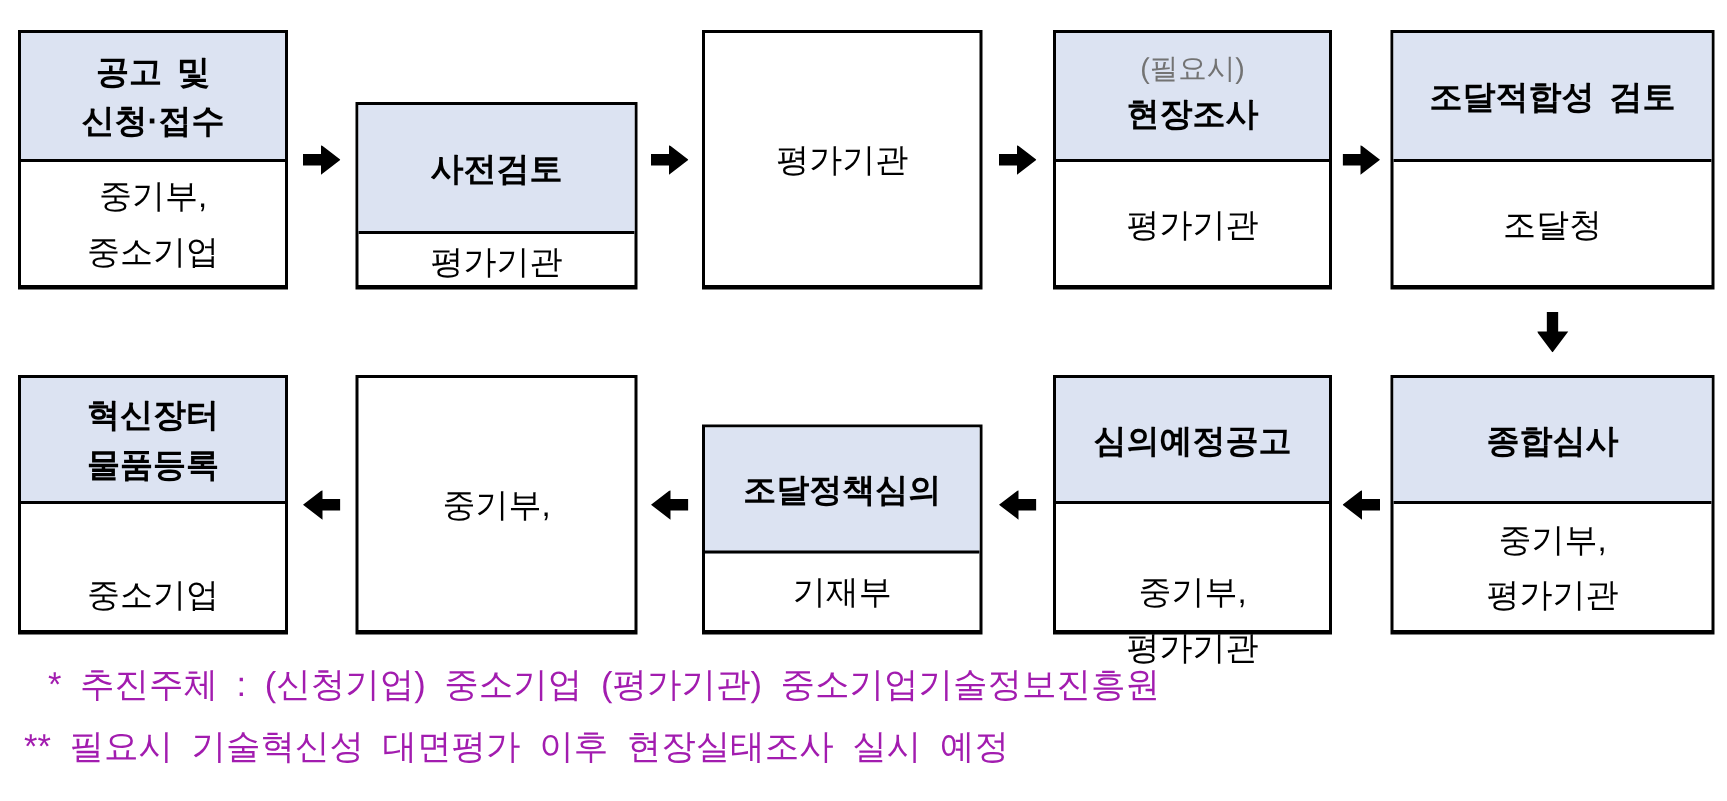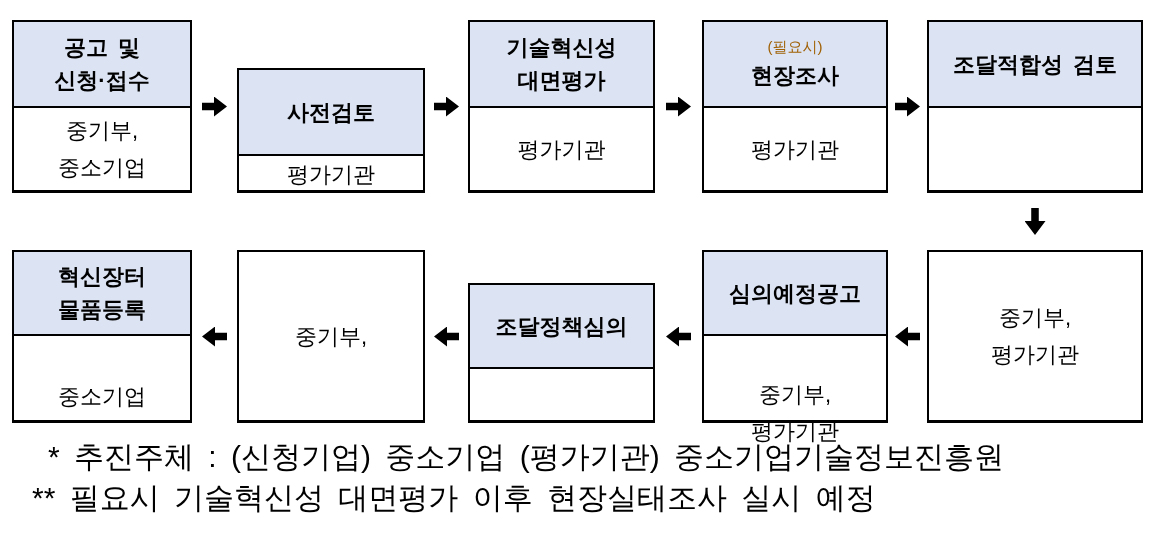--- a/index.html
+++ b/index.html
@@ -53,23 +53,23 @@
   }
   .title {
     font-weight: bold;
     font-size: 22px;
     line-height: 33px;
     color: #000000;
     white-space: pre-line;
     word-spacing: 4px;
   }
   .note {
-    font-size: 15px;
+    font-size: 19px;
     line-height: 19px;
-    color: #a16207;
+    color: #737373;
     margin-bottom: 3px;
   }
   .body-text {
     font-size: 22px;
     line-height: 37px;
     color: #000000;
     white-space: pre-line;
   }
   .acell {
     display: flex;
@@ -85,24 +85,23 @@
     clip-path: polygon(100% 31%, 52% 31%, 52% 0, 0 50%, 52% 100%, 52% 69%, 100% 69%);
   }
   .arrow-down {
     width: 21px; height: 27px; background: #000000;
     clip-path: polygon(32% 0, 68% 0, 68% 48%, 100% 48%, 50% 100%, 0 48%, 32% 48%);
   }
   .footnotes {
     position: absolute;
     left: 16px;
     top: 441px;
-    color: #000000;
-    font-size: 30px;
+    color: #a21caf;
+    font-size: 23px;
     word-spacing: 6px;
-    margin-left: 16px;
   }
   .footnote-1 { margin: 0 0 10px 16px; line-height: 31px; }
   .footnote-2 { margin: 0; line-height: 31px; }
 </style>
 </head>
 <body>
 
 <div class="canvas">
   <div class="flow">
 
@@ -128,24 +127,20 @@
       <div class="box-body">
         <div class="body-text">평가기관</div>
       </div>
     </div>
 
     <div class="acell" style="grid-column:4; grid-row:1;">
       <div class="arrow-right"></div>
     </div>
 
     <div class="box row-top" style="grid-column:5; grid-row:1;">
-      <div class="box-header">
-        <div class="title">기술혁신성
-대면평가</div>
-      </div>
       <div class="box-body">
         <div class="body-text">평가기관</div>
       </div>
     </div>
 
     <div class="acell" style="grid-column:6; grid-row:1;">
       <div class="arrow-right"></div>
     </div>
 
     <div class="box row-top" style="grid-column:7; grid-row:1;">
@@ -159,20 +154,23 @@
     </div>
 
     <div class="acell" style="grid-column:8; grid-row:1;">
       <div class="arrow-right"></div>
     </div>
 
     <div class="box row-top" style="grid-column:9; grid-row:1;">
       <div class="box-header">
         <div class="title">조달적합성 검토</div>
       </div>
+      <div class="box-body">
+        <div class="body-text">조달청</div>
+      </div>
     </div>
 
     <div class="acell" style="grid-column:9; grid-row:2;">
       <div class="arrow-down"></div>
     </div>
 
     <div class="box row-bottom" style="grid-column:1; grid-row:3;gap:36px;">
       <div class="box-header">
         <div class="title">혁신장터
 물품등록</div>
@@ -193,20 +191,23 @@
     </div>
 
     <div class="acell" style="grid-column:4; grid-row:3;">
       <div class="arrow-left"></div>
     </div>
 
     <div class="box row-bottom" style="grid-column:5; grid-row:3;margin-top:33px;">
       <div class="box-header">
         <div class="title">조달정책심의</div>
       </div>
+      <div class="box-body">
+        <div class="body-text">기재부</div>
+      </div>
     </div>
 
     <div class="acell" style="grid-column:6; grid-row:3;">
       <div class="arrow-left"></div>
     </div>
 
     <div class="box row-bottom" style="grid-column:7; grid-row:3;gap:40px;">
       <div class="box-header">
         <div class="title">심의예정공고</div>
       </div>
@@ -214,20 +215,23 @@
         <div class="body-text">중기부,
 평가기관</div>
       </div>
     </div>
 
     <div class="acell" style="grid-column:8; grid-row:3;">
       <div class="arrow-left"></div>
     </div>
 
     <div class="box row-bottom" style="grid-column:9; grid-row:3;">
+      <div class="box-header">
+        <div class="title">종합심사</div>
+      </div>
       <div class="box-body">
         <div class="body-text">중기부,
 평가기관</div>
       </div>
     </div>
 
   </div>
 
   <div class="footnotes">
     <p class="footnote-1">* 추진주체 : (신청기업) 중소기업 (평가기관) 중소기업기술정보진흥원</p>

